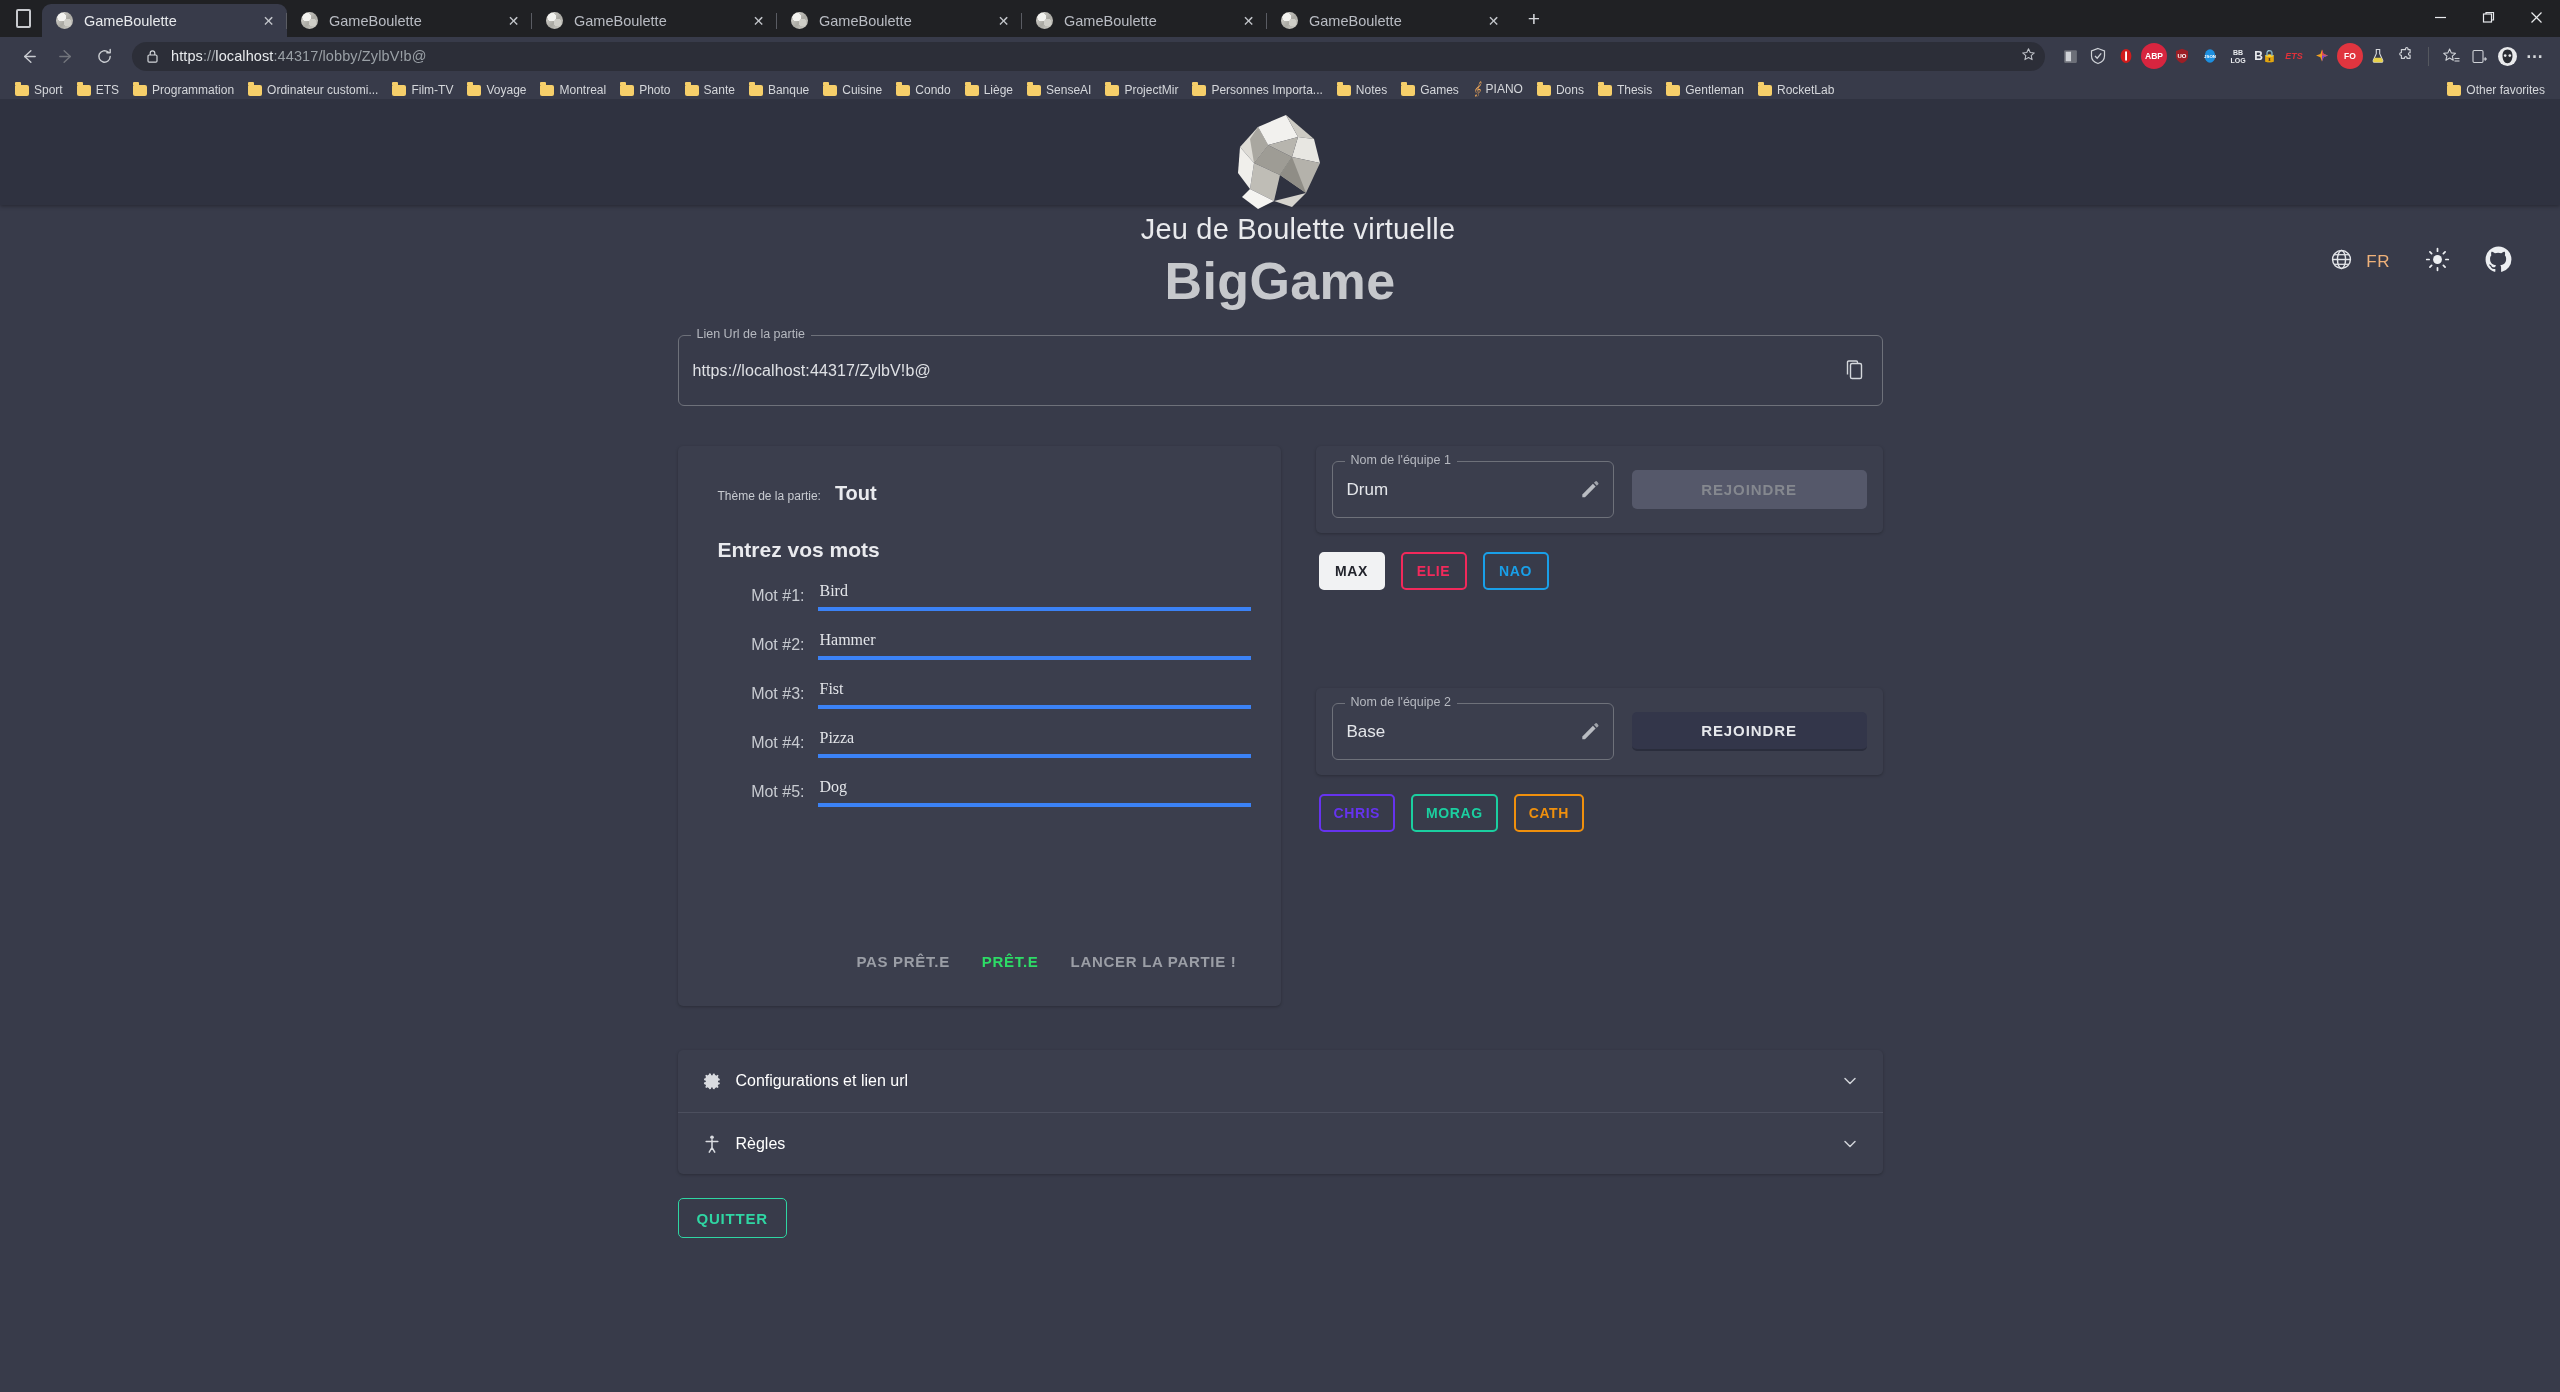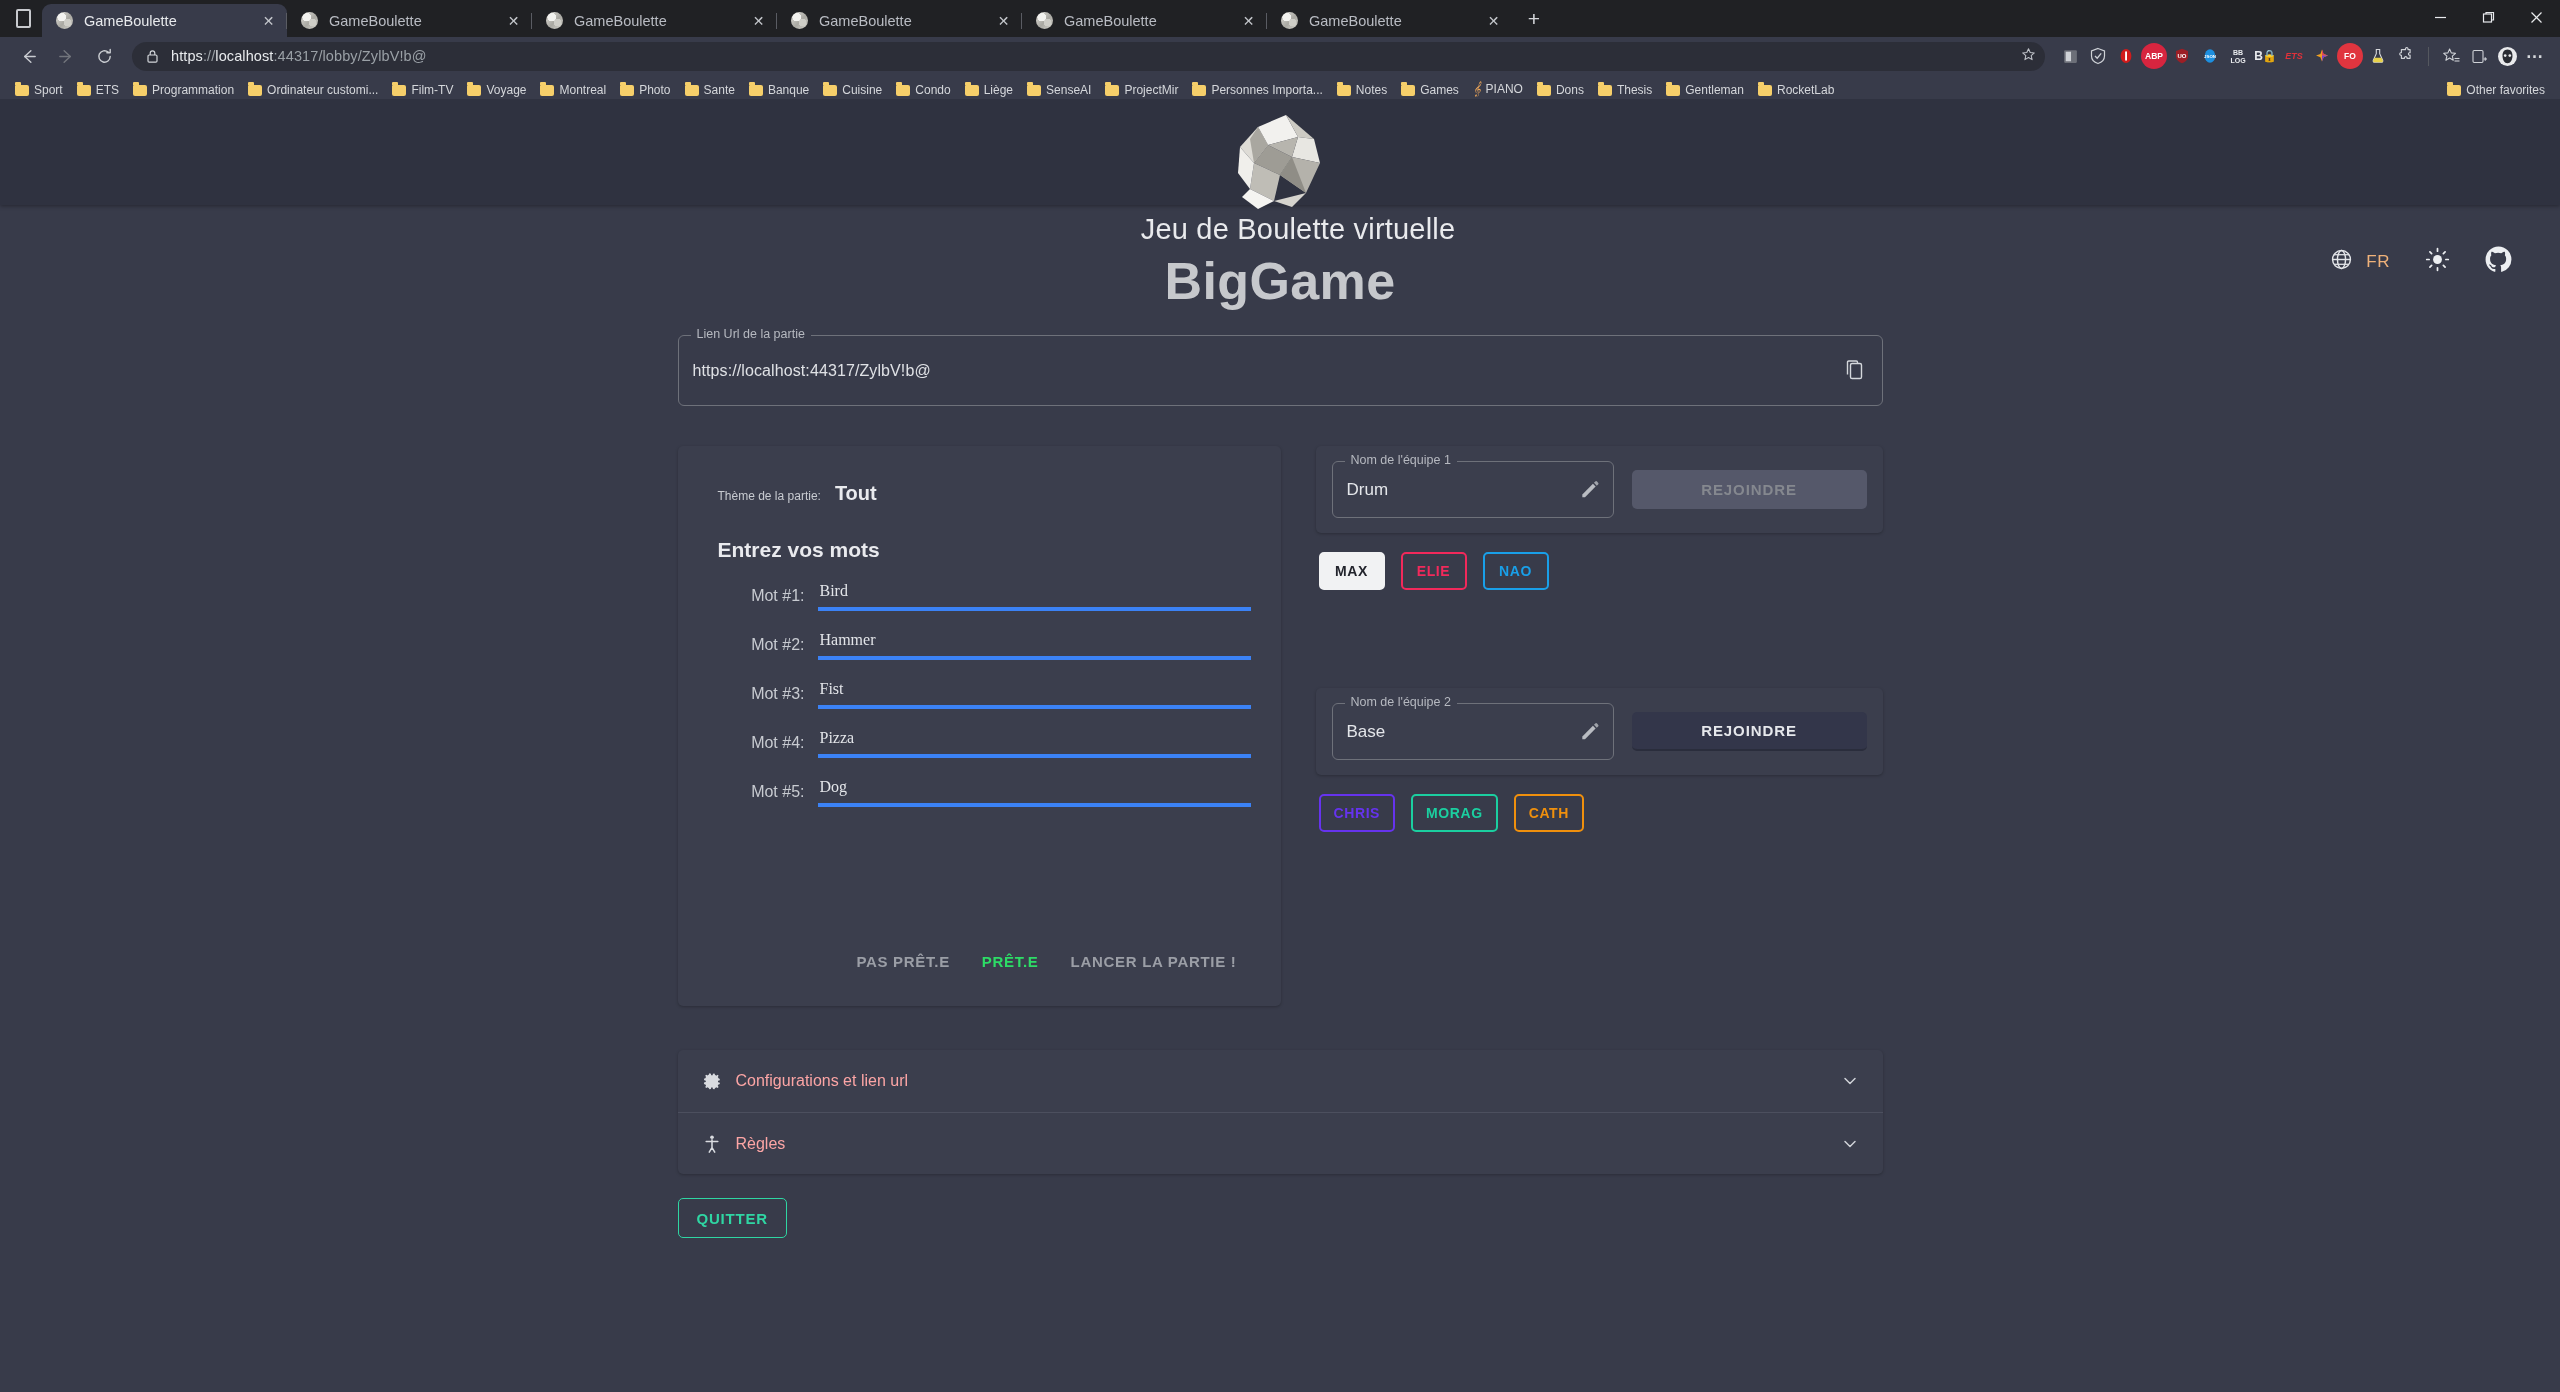--- a/index.html
+++ b/index.html
@@ -238,21 +238,21 @@
     font-size: 14px; font-weight: bold; letter-spacing: .6px;
     border: 2px solid transparent; background: transparent;
   }
   .player.filled { background: #f1f2f3; color: #22242c; border-color: #f1f2f3; }
 
   .spacer-gap { height: 98px; }
 
   .accordions { margin-top: 44px; background: #3b3e4d; border-radius: 5px; box-shadow: 0 1px 3px rgba(0,0,0,.25); }
   .accordion {
     height: 62px; display: flex; align-items: center; padding: 0 24px;
-    color: #fca5a5;
+    color: #ffffff;
   }
   .accordion + .accordion { border-top: 1px solid #4c4f5e; }
   .accordion .acc-ico { width: 28px; display: flex; align-items: center; }
   .accordion .acc-label { font-size: 16px; margin-left: 6px; }
   .accordion .chev { margin-left: auto; display: flex; align-items: center; }
 
   .quitter-wrap { margin-top: 24px; }
   .quitter {
     display: inline-flex; align-items: center; justify-content: center;
     height: 40px; padding: 0 18px; border: 1px solid #2fd6a3; border-radius: 5px;

